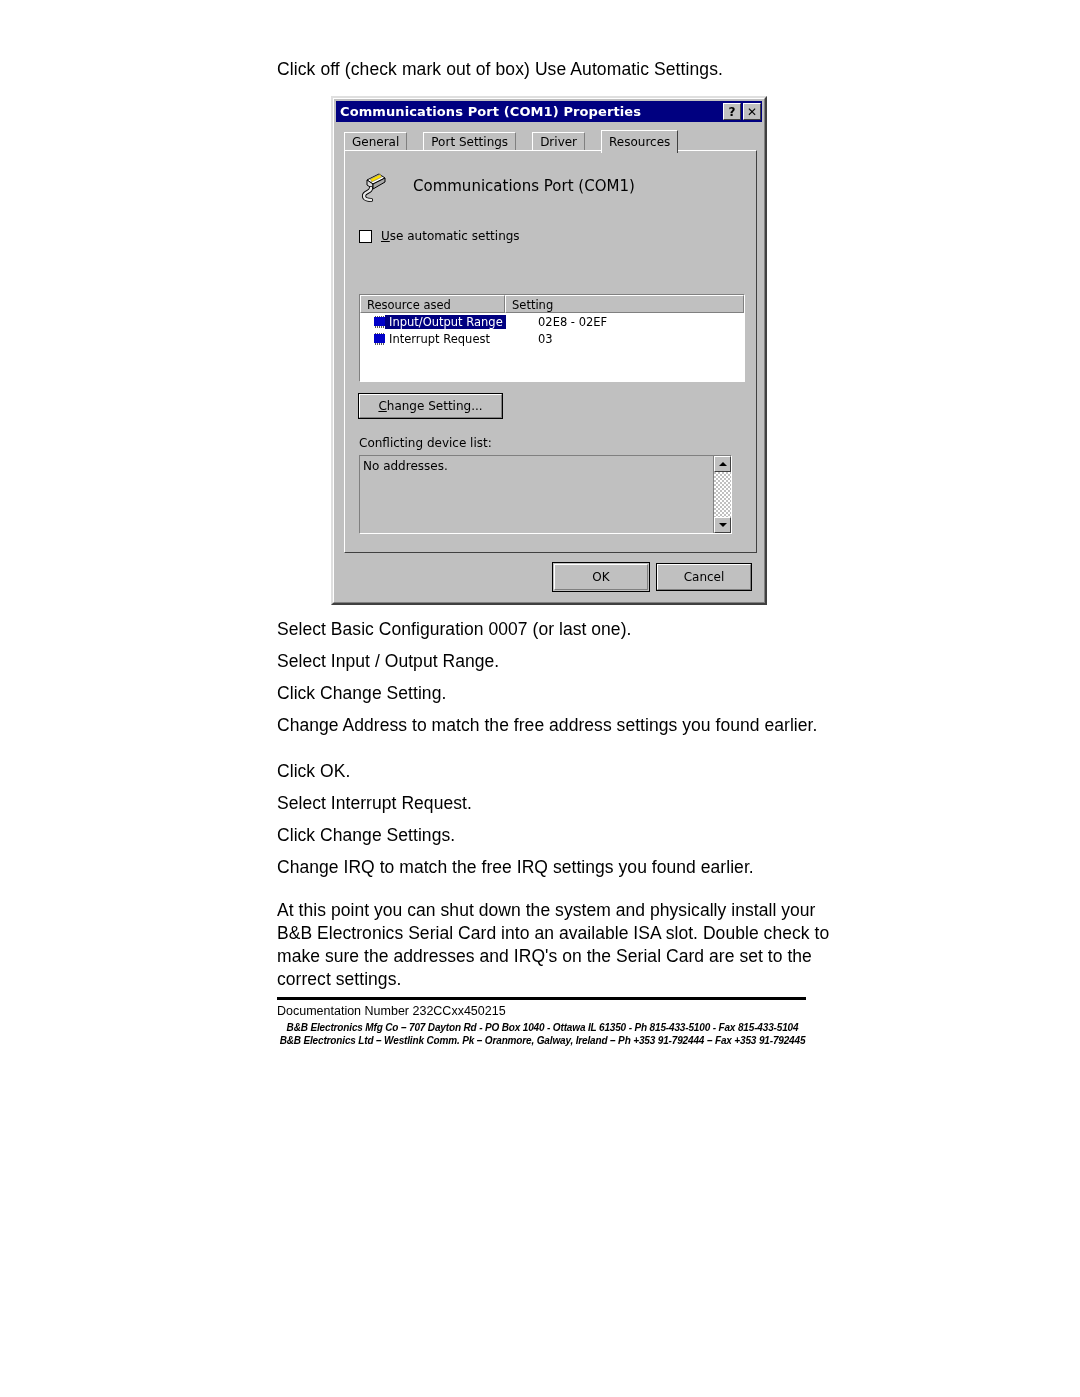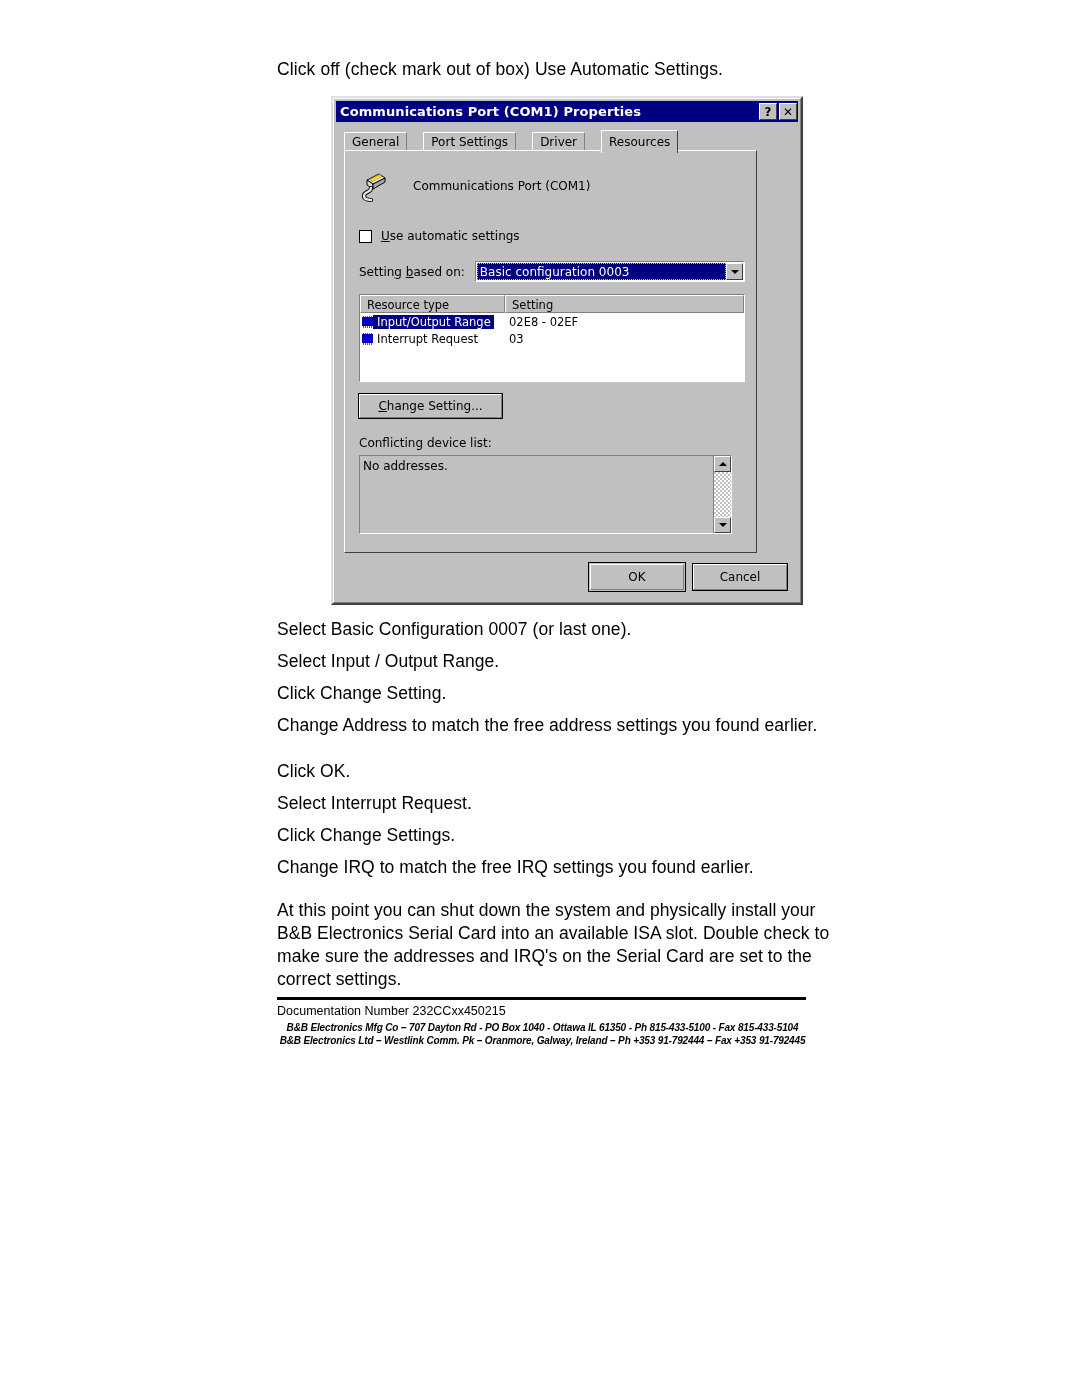--- a/index.html
+++ b/index.html
@@ -84,21 +84,21 @@
     white-space: nowrap;
   }
   .footer-addr.l1 { top: 1022px; }
   .footer-addr.l2 { top: 1035px; }
 
   
   .dialog {
     position: absolute;
     left: 331px;
     top: 96px;
-    width: 472px;
+    width: 436px;
     height: 509px;
     background: #c0c0c0;
     border-top: 2px solid #dfdfdf;
     border-left: 2px solid #dfdfdf;
     border-right: 2px solid #404040;
     border-bottom: 2px solid #404040;
     box-sizing: border-box;
     font-family: "DejaVu Sans", sans-serif;
     font-size: 11.5px;
   }
@@ -203,21 +203,21 @@
 
   .device-row {
     position: absolute;
     left: 14px;
     top: 18px;
     display: flex;
     align-items: center;
   }
   .device-label {
     margin-left: 20px;
-    font-size: 12px;
+    font-size: 15px;
   }
 
   .chk-row {
     position: absolute;
     left: 14px;
     top: 78px;
     display: flex;
     align-items: center;
   }
   .checkbox {
@@ -323,21 +323,22 @@
     padding: 1px 0 0 6px;
     display: flex;
     align-items: center;
   }
   .res-head-cell.c1 { width: 145px; }
   .res-head-cell.c2 { flex: 1; }
   .res-row {
     display: flex;
     align-items: center;
     height: 17px;
-    padding-left: 2px;
+    padding-left: 14px;
+    gap: 17px;
   }
   .res-type {
     width: 143px;
     display: flex;
     align-items: center;
     font-size: 11.5px;
   }
   .res-type .lbl { padding-left: 4px; }
   .res-row.selected .res-type .lbl {
     background: #000080;
@@ -534,33 +535,24 @@
           </svg>
         </span>
         <span class="device-label">Communications Port (COM1)</span>
       </div>
 
       <div class="chk-row">
         <span class="checkbox"></span>
         <span class="chk-label"><span class="u">U</span><span>se automatic settings</span></span>
       </div>
 
-      <div class="setting-row">
-        <span class="setting-label">Settin<span class="u">g</span> <span class="u">b</span>ased on:</span>
-        <span class="combo">
-          <span class="combo-value">Basic configuration 0003</span>
-          <span class="combo-arrow">
-              <span class="arrow-down"></span>
-            </span>
-        </span>
-      </div>
 
       <div class="reslist">
         <div class="res-head">
-          <div class="res-head-cell c1">Resource type</div>
+          <div class="res-head-cell c1">Resource ased</div>
           <div class="res-head-cell c2">Setting</div>
         </div>
         <div class="res-row selected">
           <span class="res-type">
             <span class="chip-icon">
               <span class="pins-t"></span>
                 <span class="body"></span>
                 <span class="pins-b"></span>
             </span>
             <span class="lbl">Input/Output Range</span>

